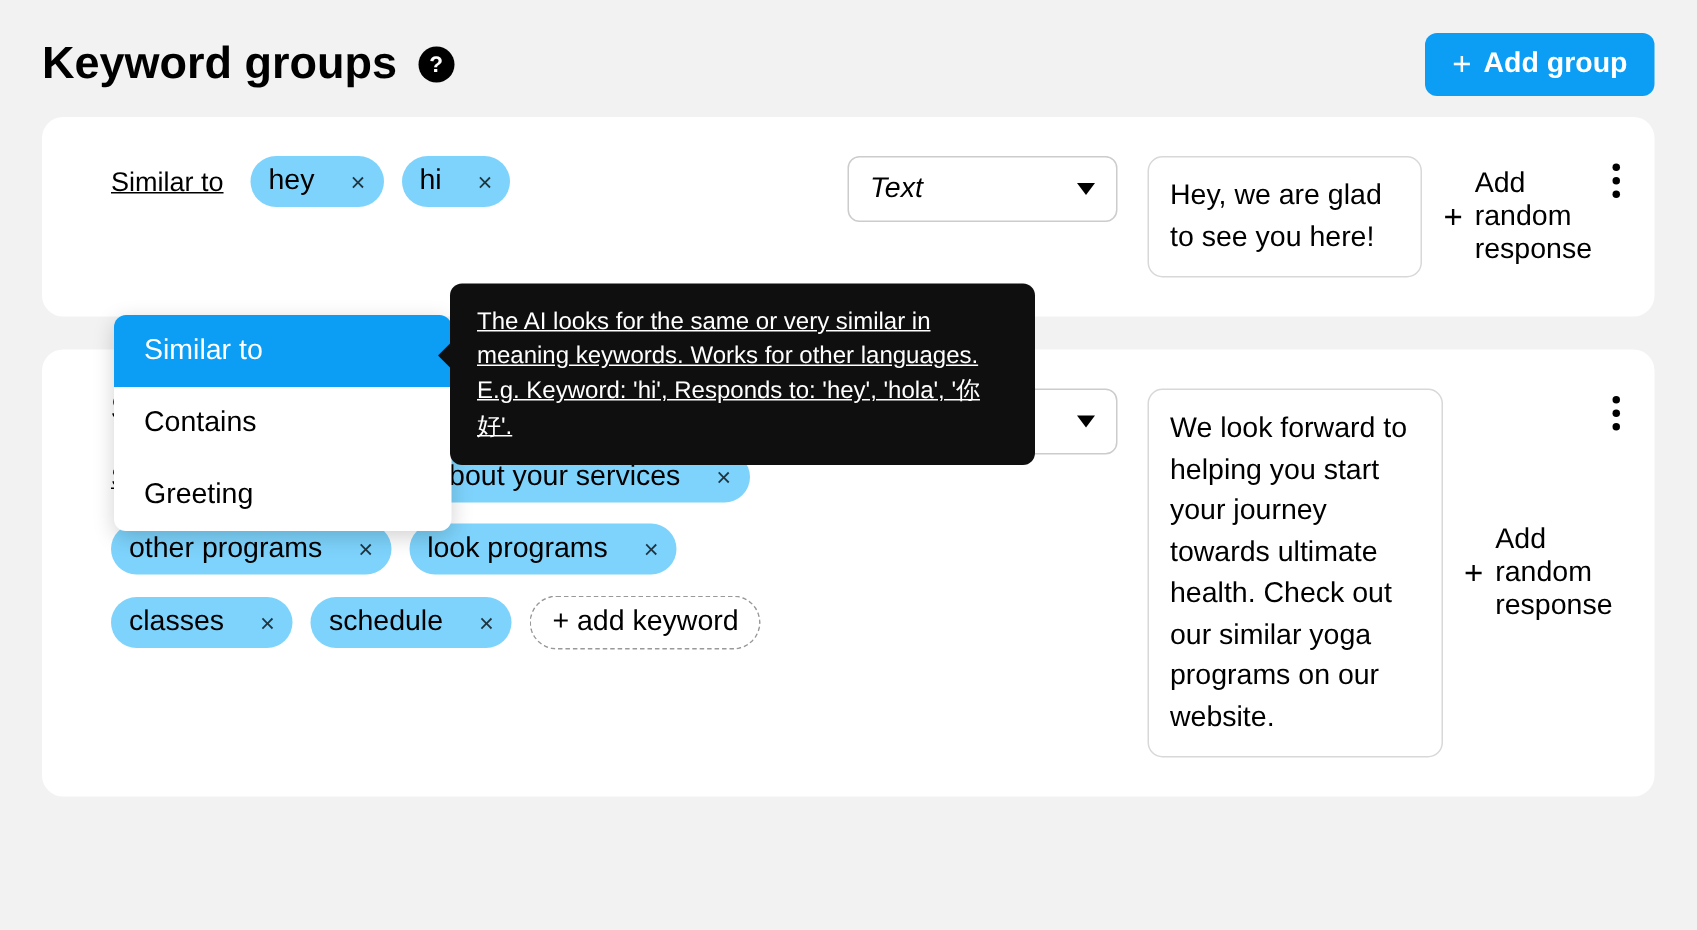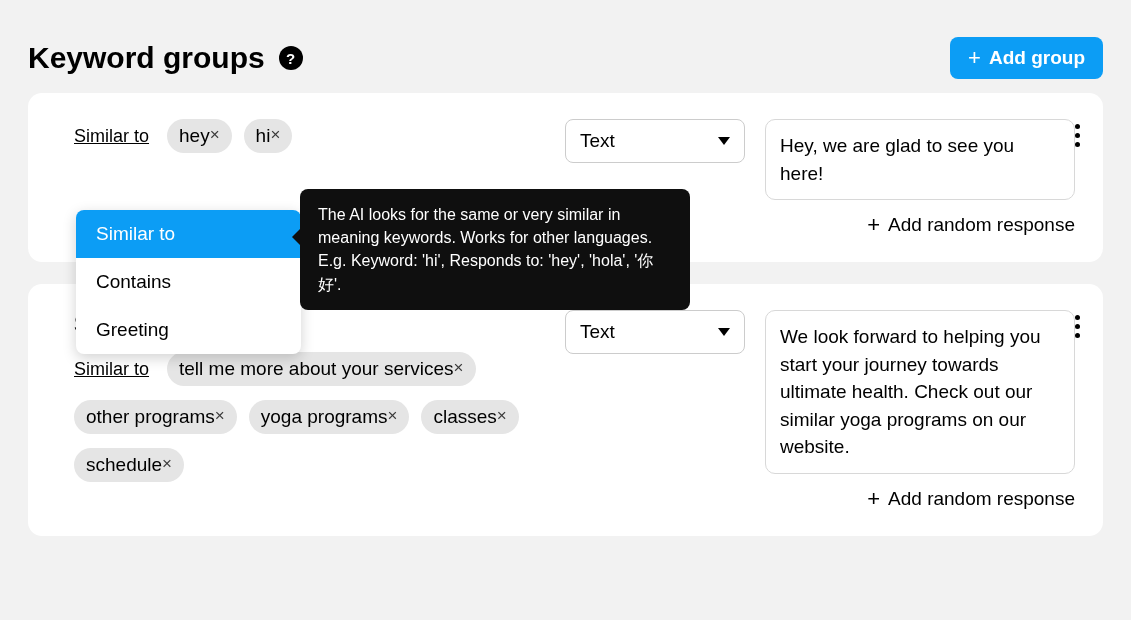--- a/index.html
+++ b/index.html
@@ -9,21 +9,21 @@
     color: #000;
     width: 1131px;
     height: 620px;
     overflow: hidden;
     position: relative;
   }
   .header-row {
     display: flex;
     justify-content: space-between;
     align-items: center;
-    padding: 37px 28px 14px 28px;
+    padding: 22px 28px 14px 28px;
   }
   .page-title {
     font-size: 30px;
     font-weight: 800;
     display: flex;
     align-items: center;
     gap: 14px;
   }
   .help-circle {
     width: 24px;
@@ -74,27 +74,27 @@
     display: inline-block;
     vertical-align: middle;
   }
   .chips {
     display: flex;
     flex-wrap: wrap;
     gap: 12px;
     align-items: center;
   }
   .chip {
-    background: #e5e5e5;
+    background: #7dd3fc;
     border-radius: 18px;
     padding: 6px 12px;
     font-size: 19px;
     display: inline-flex;
-    align-items: flex-start;
-    gap: 0;
+    align-items: flex-end;
+    gap: 24px;
   }
   .chip .x {
     cursor: pointer;
     font-size: 17px;
     opacity: 0.75;
   }
   .add-keyword {
     border: 1.5px dashed #999;
     border-radius: 18px;
     padding: 6px 14px;
@@ -109,32 +109,33 @@
   .select-box {
     border: 1px solid #ccc;
     border-radius: 8px;
     padding: 10px 14px;
     font-size: 19px;
     display: flex;
     justify-content: space-between;
     align-items: center;
     cursor: pointer;
     background: #fff;
+    font-style: italic;
   }
   .triangle-down {
     width: 0; height: 0;
     border-left: 6px solid transparent;
     border-right: 6px solid transparent;
     border-top: 8px solid #000;
   }
   .card-right {
     width: 310px;
     flex-shrink: 0;
     display: flex;
-    flex-direction: column;
+    flex-direction: row;
     gap: 14px;
   }
   .response-box {
     border: 1px solid #d8d8d8;
     border-radius: 10px;
     padding: 12px 14px;
     font-size: 19px;
     line-height: 1.45;
   }
   .add-response {
@@ -186,20 +187,21 @@
     left: 300px;
     top: 189px;
     width: 390px;
     background: #0f0f0f;
     color: #fff;
     border-radius: 8px;
     padding: 14px 18px;
     font-size: 16px;
     line-height: 1.45;
     z-index: 11;
+    text-decoration: underline;
   }
   .tooltip::before {
     content: '';
     position: absolute;
     left: -8px;
     top: 40px;
     width: 0; height: 0;
     border-top: 8px solid transparent;
     border-bottom: 8px solid transparent;
     border-right: 8px solid #0f0f0f;
@@ -265,31 +267,32 @@
       <span class="match-label">Similar to</span>
       <span class="chip">
         <span>tell me more about your services</span>
         <span class="x">×</span>
       </span>
       <span class="chip">
         <span>other programs</span>
         <span class="x">×</span>
       </span>
       <span class="chip">
-        <span>yoga programs</span>
+        <span>look programs</span>
         <span class="x">×</span>
       </span>
       <span class="chip">
         <span>classes</span>
         <span class="x">×</span>
       </span>
       <span class="chip">
         <span>schedule</span>
         <span class="x">×</span>
       </span>
+      <button class="add-keyword">+ add keyword</button>
     </div>
   </div>
   <div class="card-mid">
     <div class="select-box">
       <span>Text</span>
       <span class="triangle-down"></span>
     </div>
   </div>
   <div class="card-right">
     <div class="response-box">We look forward to helping you start your journey towards ultimate health. Check out our similar yoga programs on our website.</div>

